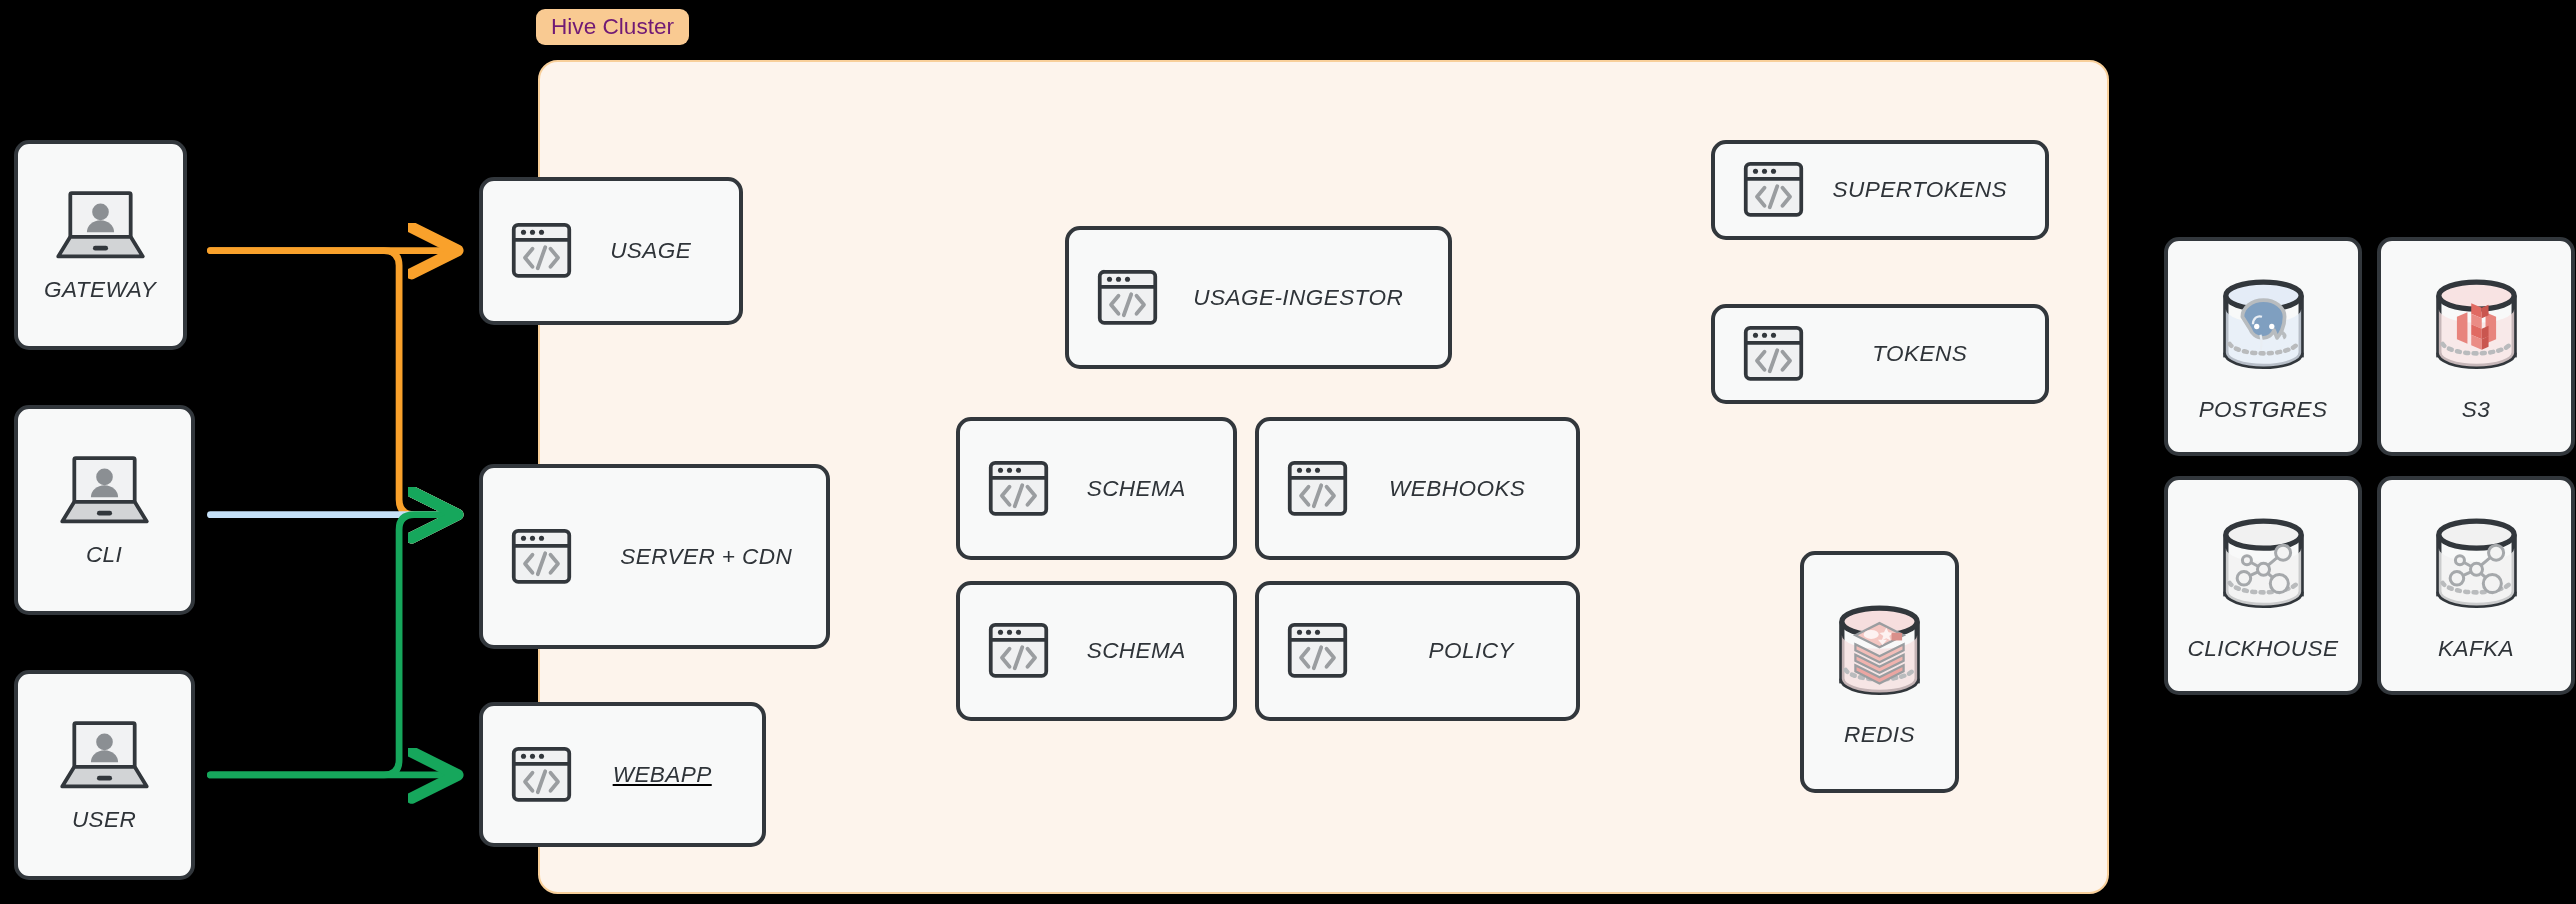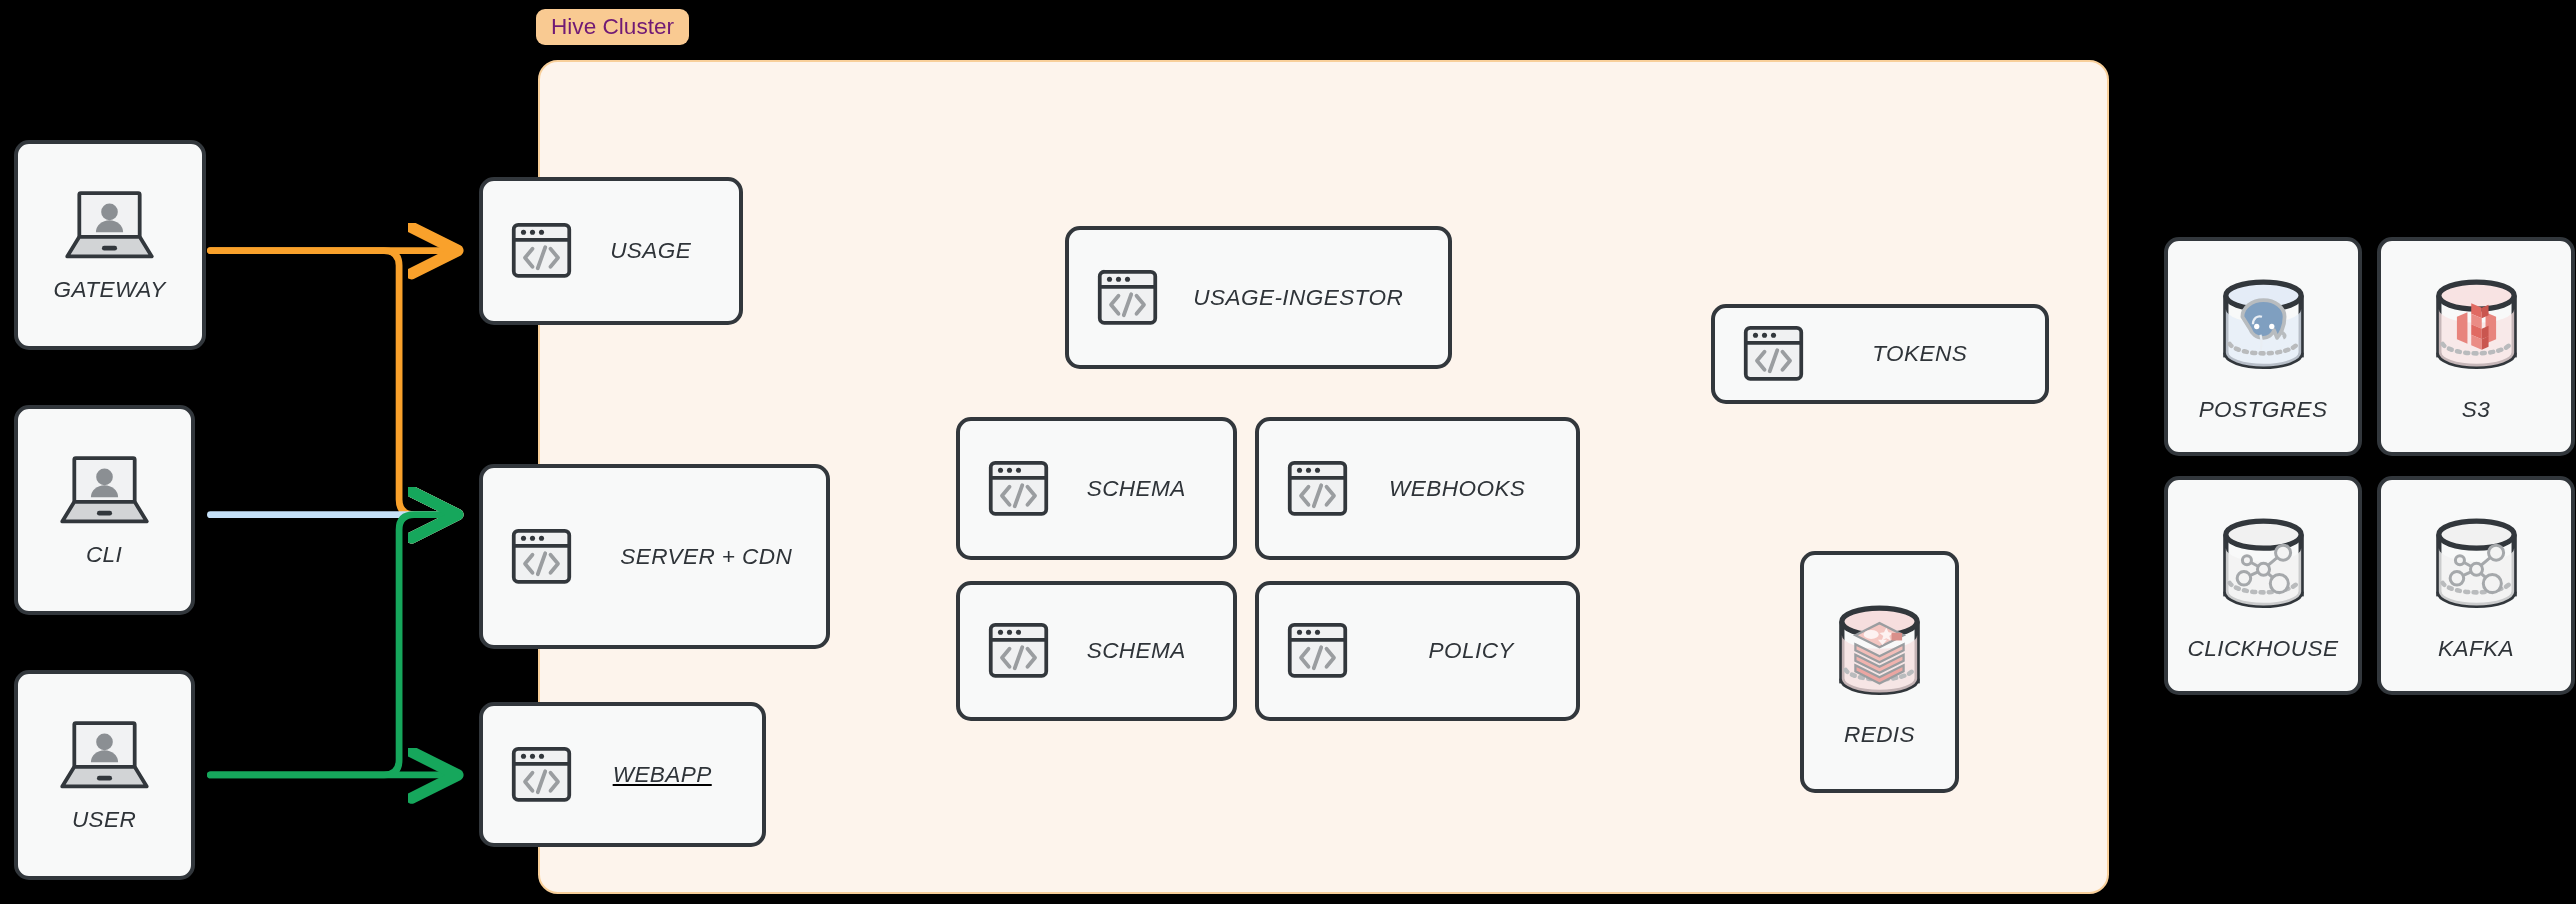--- a/index.html
+++ b/index.html
@@ -60,21 +60,21 @@
 
     <path d="M278,332 L508,332 Q528,332 528,352 L528,662 Q528,682 548,682 L604,682" fill="none" stroke="#f9a12b" stroke-width="9" stroke-linecap="round" stroke-linejoin="round" marker-end="url(#ar-o)"></path>
 
     <path d="M278,682 L604,682" fill="none" stroke="#c5e0f7" stroke-width="9" stroke-linecap="round" marker-end="url(#ar-b)"></path>
 
     <path d="M278,1027 L508,1027 Q528,1027 528,1007 L528,702 Q528,682 548,682 L604,682" fill="none" stroke="#16a75c" stroke-width="9" stroke-linecap="round" stroke-linejoin="round" marker-end="url(#ar-g)"></path>
 
     <path d="M278,1027 L604,1027" fill="none" stroke="#16a75c" stroke-width="9" stroke-linecap="round" marker-end="url(#ar-g)"></path>
   </svg>
 
-  <div class="node client" style="left:13.6px;top:140px;width:192px;height:210px;">
+  <div class="node client" style="left:13.6px;top:140px;width:173px;height:210px;">
     <span class="laptop-ico">
       <svg width="97" height="80" viewBox="0 0 128 106" xmlns="http://www.w3.org/2000/svg">
         <rect x="24" y="8" width="80" height="58" rx="2" fill="#f1f2f3" stroke="#32373c" stroke-width="5"></rect>
         <circle cx="64" cy="33" r="11" fill="#8b8f93"></circle>
         <path d="M46,60 a18,16 0 0 1 36,0 z" fill="#8b8f93"></path>
         <path d="M24,66 L104,66 L120,92 L8,92 Z" fill="#d2d4d6" stroke="#32373c" stroke-width="5" stroke-linejoin="round"></path>
         <rect x="54" y="78" width="20" height="6" rx="3" fill="#32373c"></rect>
       </svg>
     </span>
     <span class="node-label">GATEWAY</span>
@@ -211,20 +211,33 @@
         <path d="M5,29 L79,29" stroke="#32373c" stroke-width="5"></path>
         <circle cx="18" cy="19" r="3.4" fill="#32373c"></circle>
         <circle cx="30" cy="19" r="3.4" fill="#32373c"></circle>
         <circle cx="42" cy="19" r="3.4" fill="#32373c"></circle>
         <path d="M30,41 L20,53 L30,65 M54,41 L64,53 L54,65 M47,39 L37,67" fill="none" stroke="#9a9da0" stroke-width="5" stroke-linecap="round" stroke-linejoin="round"></path>
       </svg>
     </span>
     <span class="node-label">POLICY</span>
   </div>
 
+  <div class="node svc" style="left:1711px;top:140px;width:338px;height:100px;">
+    <span class="code-ico">
+      <svg width="63" height="63" viewBox="0 0 84 84" xmlns="http://www.w3.org/2000/svg">
+        <rect x="5" y="9" width="74" height="68" rx="6" fill="#f0f1f2" stroke="#32373c" stroke-width="5"></rect>
+        <path d="M5,29 L79,29" stroke="#32373c" stroke-width="5"></path>
+        <circle cx="18" cy="19" r="3.4" fill="#32373c"></circle>
+        <circle cx="30" cy="19" r="3.4" fill="#32373c"></circle>
+        <circle cx="42" cy="19" r="3.4" fill="#32373c"></circle>
+        <path d="M30,41 L20,53 L30,65 M54,41 L64,53 L54,65 M47,39 L37,67" fill="none" stroke="#9a9da0" stroke-width="5" stroke-linecap="round" stroke-linejoin="round"></path>
+      </svg>
+    </span>
+    <span class="node-label">SUPERTOKENS</span>
+  </div>
 
   <div class="node svc" style="left:1711px;top:304px;width:338px;height:100px;">
     <span class="code-ico">
       <svg width="63" height="63" viewBox="0 0 84 84" xmlns="http://www.w3.org/2000/svg">
         <rect x="5" y="9" width="74" height="68" rx="6" fill="#f0f1f2" stroke="#32373c" stroke-width="5"></rect>
         <path d="M5,29 L79,29" stroke="#32373c" stroke-width="5"></path>
         <circle cx="18" cy="19" r="3.4" fill="#32373c"></circle>
         <circle cx="30" cy="19" r="3.4" fill="#32373c"></circle>
         <circle cx="42" cy="19" r="3.4" fill="#32373c"></circle>
         <path d="M30,41 L20,53 L30,65 M54,41 L64,53 L54,65 M47,39 L37,67" fill="none" stroke="#9a9da0" stroke-width="5" stroke-linecap="round" stroke-linejoin="round"></path>

